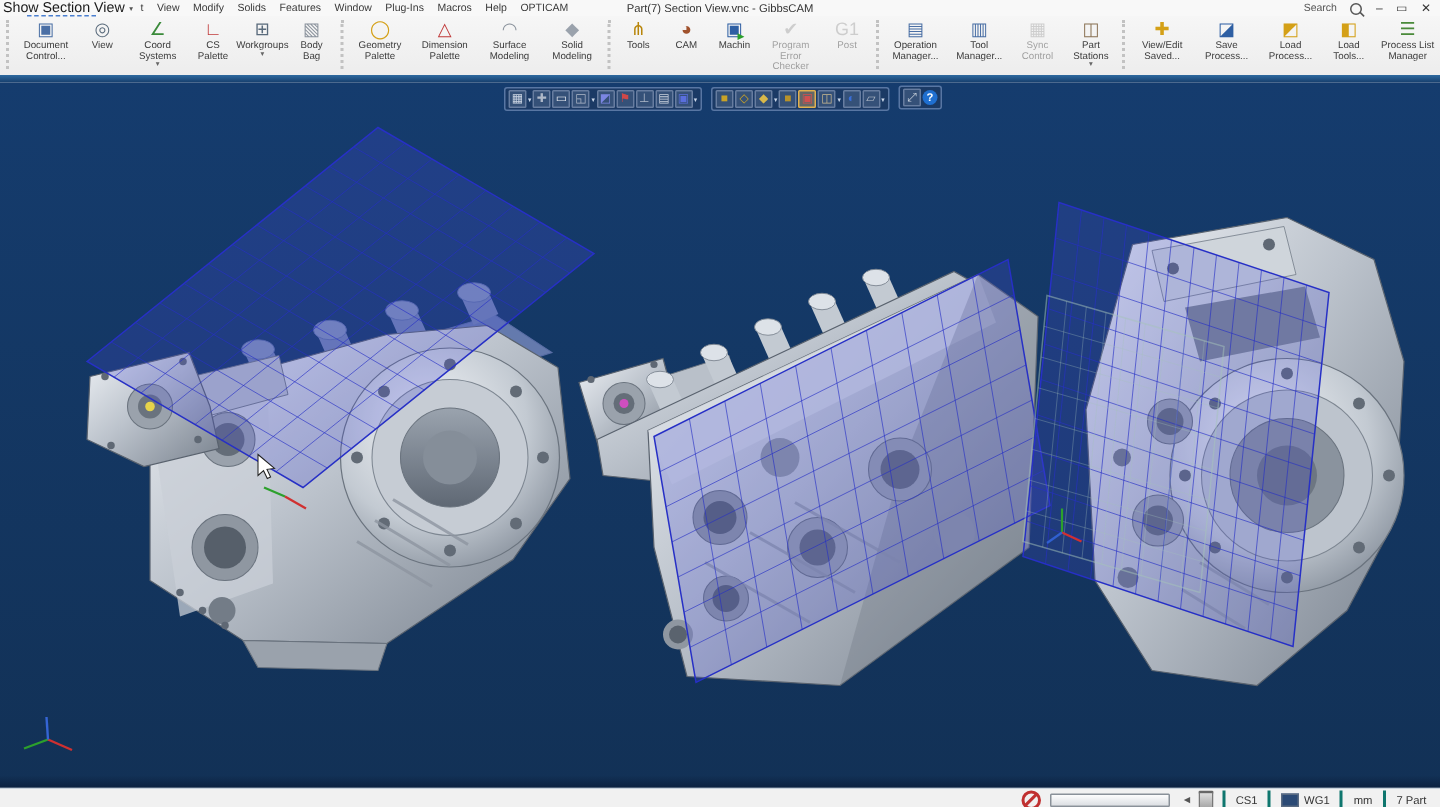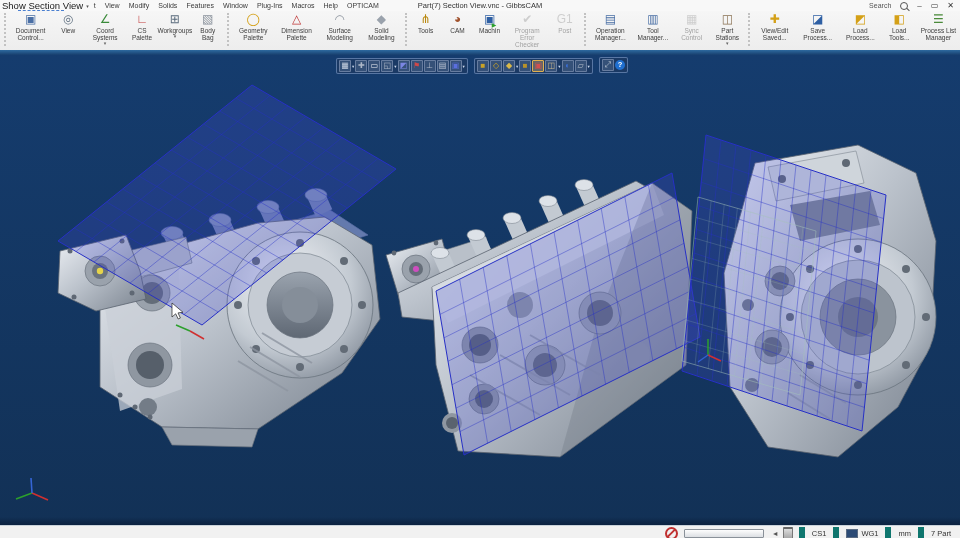--- a/index.html
+++ b/index.html
@@ -43,21 +43,21 @@
   .vicon .caret{font-size:4.5px;color:#ccd8ea;margin:0 0 0 1px;}
   .vicon .glyph.round{border-radius:50%;border:none;font-weight:bold;font-size:7.5px;}
 
   
   .statusbar{height:14px;background:#f1f1f1;border-top:1px solid #c9d2da;display:flex;align-items:center;justify-content:flex-end;font-size:7.5px;color:#333;padding-right:2px;}
   .sb-no{width:9px;height:9px;border:2px solid #c03030;border-radius:50%;position:relative;margin-right:6px;}
   .sb-no::after{content:'';position:absolute;left:-1px;top:3px;width:11px;border-top:2px solid #c03030;transform:rotate(-45deg);}
   .sb-prog{width:78px;height:7px;border:1px solid #8a9199;background:linear-gradient(#fdfdfd,#dcdfe3);border-radius:1px;margin-right:8px;}
   .sb-arrow{font-size:7px;color:#555;margin-right:4px;}
   .sb-trash{width:8px;height:9px;border:1px solid #777;border-top:2px solid #666;border-radius:1px;background:linear-gradient(#ddd,#a8a8a8);margin-right:6px;}
-  .sb-cell{border-left:6px solid #0f766e;padding:0 7px;display:flex;align-items:center;height:12px;white-space:nowrap;}
+  .sb-cell{border-left:2px solid #0f766e;padding:0 7px;display:flex;align-items:center;height:12px;white-space:nowrap;}
   .sb-mon{width:10px;height:7px;background:#2b4a75;border:1px solid #5a6b82;display:inline-block;margin-right:3px;}
 </style>
 </head>
 <body>
 
 <div class="app">
 
   <div class="menubar">
     <span class="cmdlabel">Show Section View</span>
     <span class="cmdcaret">▾</span>

